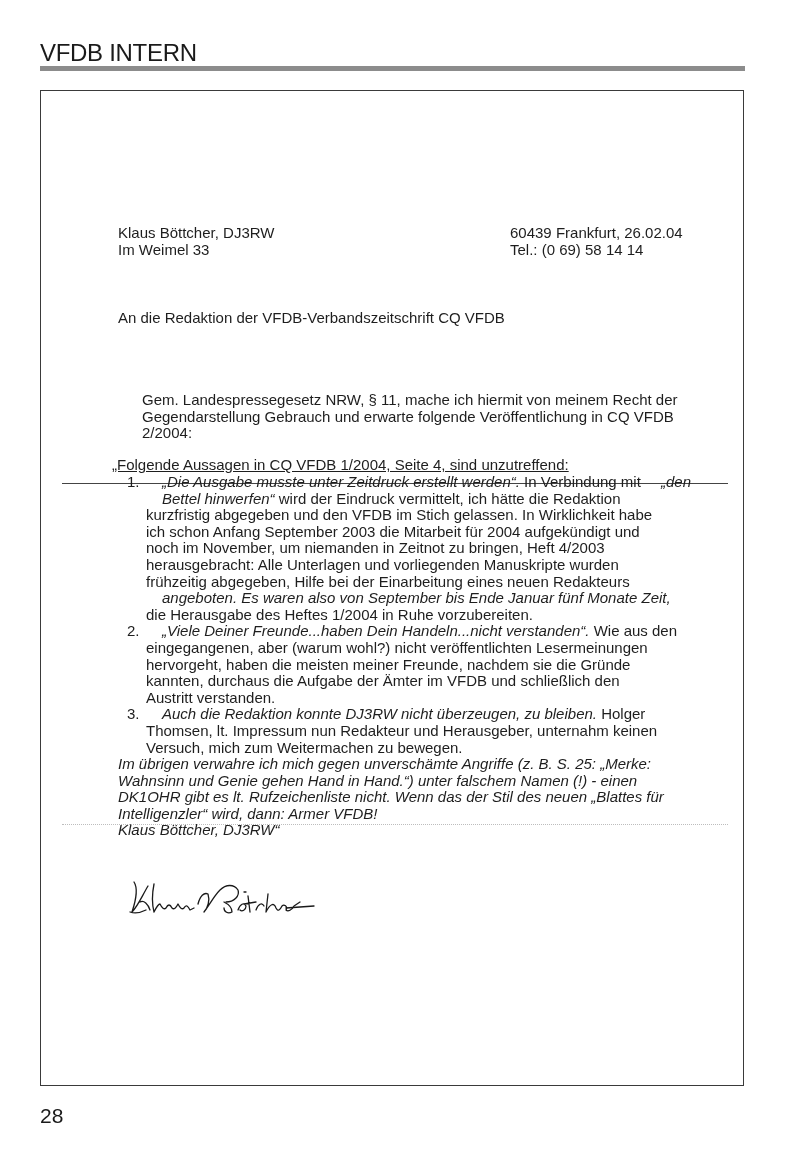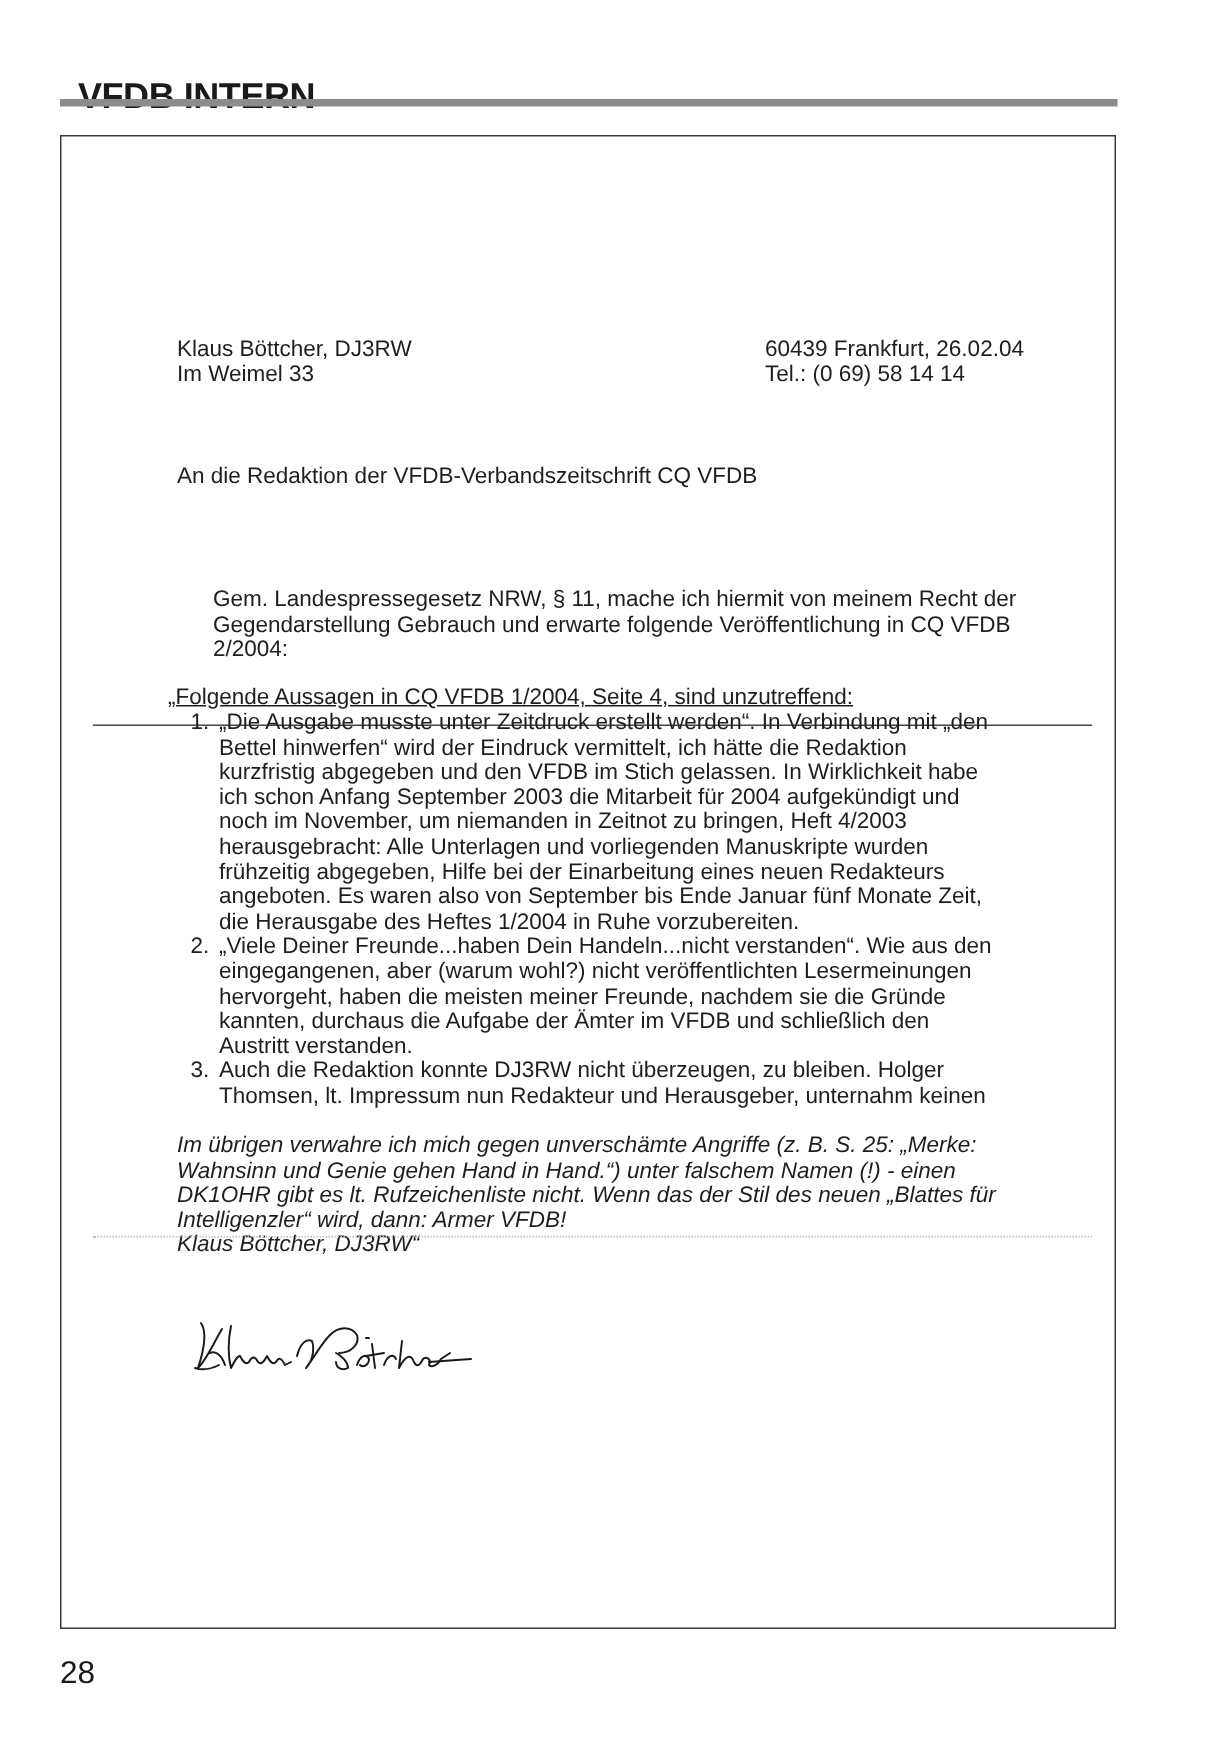--- a/index.html
+++ b/index.html
@@ -13,25 +13,25 @@
       position: relative;
       overflow: hidden;
       font-family: "Liberation Sans", sans-serif;
       color: #1a1a1a;
     }
     .section-title {
       position: absolute;
       left: 40px;
       top: 40px;
       font-family: "Liberation Sans", sans-serif;
-      font-weight: bold;
+      font-weight: normal;
       font-size: 24px;
       letter-spacing: -0.3px;
       color: #1a1a1a;
-      margin: 12px;
+      margin: 0;
       line-height: 26px;
     }
     .title-rule {
       position: absolute;
       left: 40px;
       top: 66px;
       width: 705px;
       height: 5px;
       background: #8c8c8c;
     }
@@ -83,20 +83,22 @@
     .item {
       position: relative;
       padding-left: 28px;
     }
     .item-num {
       position: absolute;
       left: 9px;
       top: 0;
     }
     .item .quote {
+      font-style: italic;
+      margin-left: 16px;
     }
     .strike-line {
       position: absolute;
       left: 62px;
       top: 483px;
       width: 666px;
       height: 0;
       border-top: 1px solid #444;
     }
     .closing {
@@ -186,20 +188,21 @@
     <span class="line"><span class="quote">„Viele Deiner Freunde...haben Dein Handeln...nicht verstanden“.</span><span> Wie aus den</span></span>
     <span class="line">eingegangenen, aber (warum wohl?) nicht veröffentlichten Lesermeinungen</span>
     <span class="line">hervorgeht, haben die meisten meiner Freunde, nachdem sie die Gründe</span>
     <span class="line">kannten, durchaus die Aufgabe der Ämter im VFDB und schließlich den</span>
     <span class="line">Austritt verstanden.</span>
   </div>
   <div class="item">
     <span class="item-num">3.</span>
     <span class="line"><span class="quote">Auch die Redaktion konnte DJ3RW nicht überzeugen, zu bleiben.</span><span> Holger</span></span>
     <span class="line">Thomsen, lt. Impressum nun Redakteur und Herausgeber, unternahm keinen</span>
+    <span class="line">Versuch, mich zum Weitermachen zu bewegen.</span>
   </div>
 </div>
 
 <div class="letter closing">
   <span class="line">Im übrigen verwahre ich mich gegen unverschämte Angriffe (z. B. S. 25: „Merke:</span>
   <span class="line">Wahnsinn und Genie gehen Hand in Hand.“) unter falschem Namen (!) - einen</span>
   <span class="line">DK1OHR gibt es lt. Rufzeichenliste nicht. Wenn das der Stil des neuen „Blattes für</span>
   <span class="line">Intelligenzler“ wird, dann: Armer VFDB!</span>
   <span class="line">Klaus Böttcher, DJ3RW“</span>
 </div>

